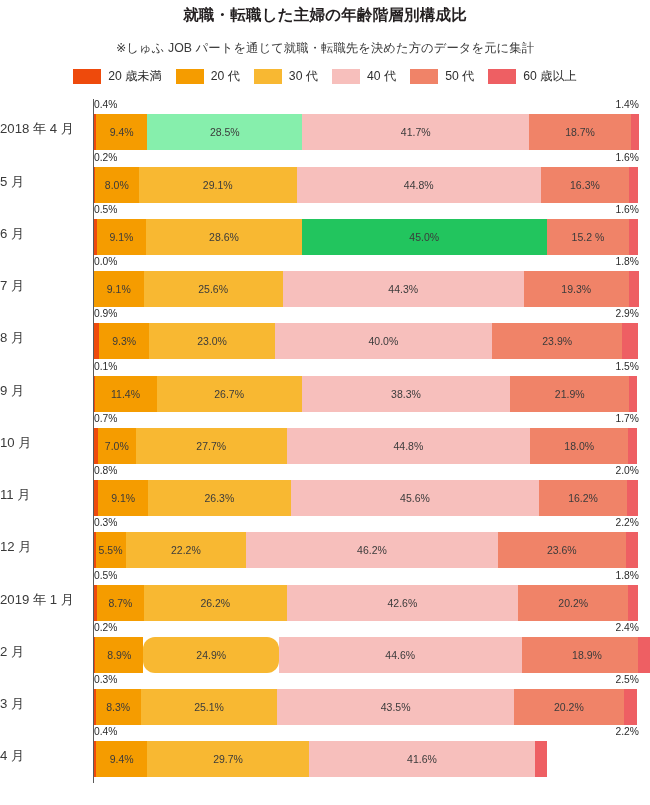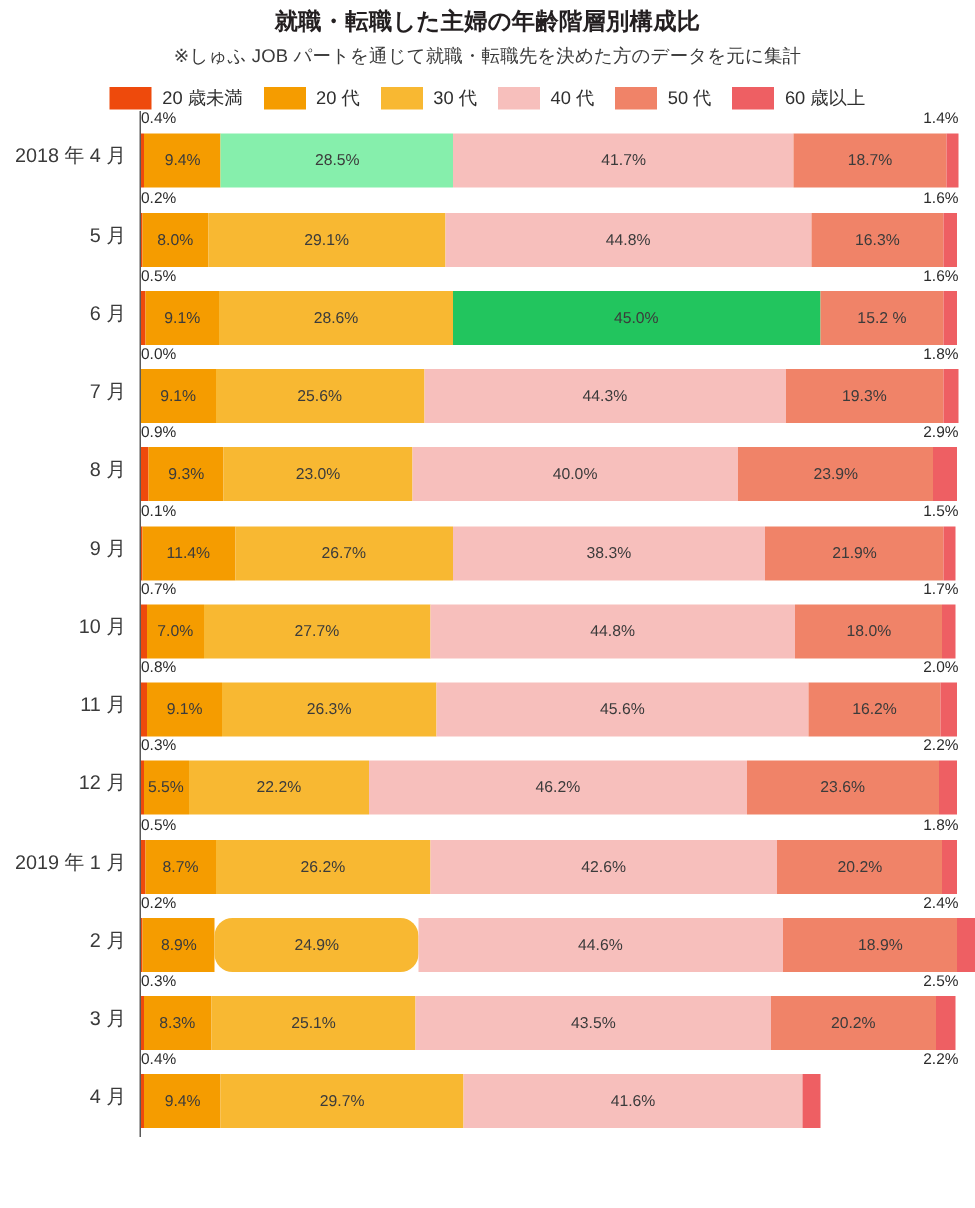--- a/index.html
+++ b/index.html
@@ -25,21 +25,21 @@
     font-size: 15.5px;
     font-weight: bold;
     color: #231f20;
     letter-spacing: 0.2px;
     line-height: 1.25;
   }
   #chart-subtitle {
     font-size: 12.3px;
     font-weight: normal;
     color: #3a3a3a;
-    margin-top: 5px;
+    margin-top: 16px;
     letter-spacing: 0.1px;
   }
 
   
   #chart-legend {
     display: flex;
     justify-content: center;
     align-items: center;
     margin-top: 11px;
     gap: 0px;
@@ -58,21 +58,21 @@
   .legend-label {
     font-size: 12.2px;
     color: #2f2f2f;
     margin-left: 7px;
     white-space: nowrap;
   }
 
   
   #plot-area {
     position: relative;
-    margin-top: 0;
+    margin-top: 14px;
     height: 690px;
   }
   #axis-line {
     position: absolute;
     left: 93px;
     top: 0px;
     width: 1px;
     height: 684px;
     background: #5a5a5a;
   }
@@ -100,21 +100,21 @@
     line-height: 12px;
   }
   .cap-left { text-align: left; }
   .cap-right { text-align: right; }
 
   .row-label {
     position: absolute;
     left: 0px;
     width: 84px;
     top: 22px;
-    text-align: right;
+    text-align: left;
     font-size: 13.2px;
     color: #3a3a3a;
     line-height: 16px;
     white-space: nowrap;
   }
   .bar {
     position: absolute;
     left: 94px;
     top: 15px;
     width: 544px;

